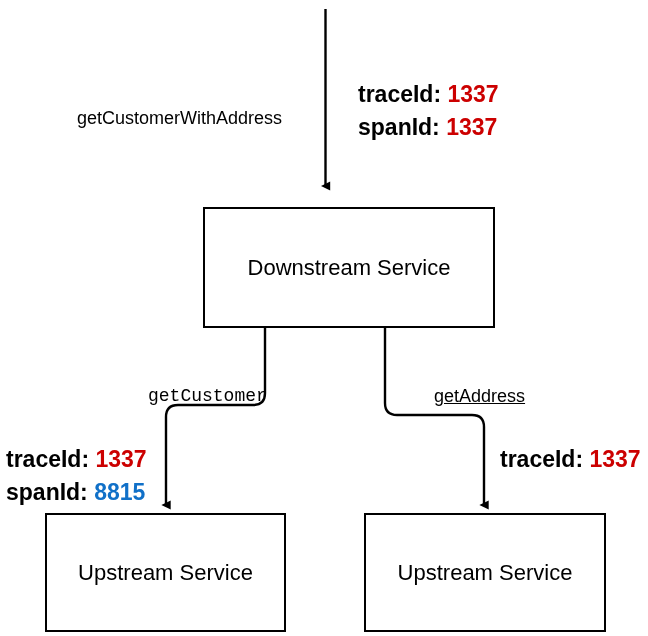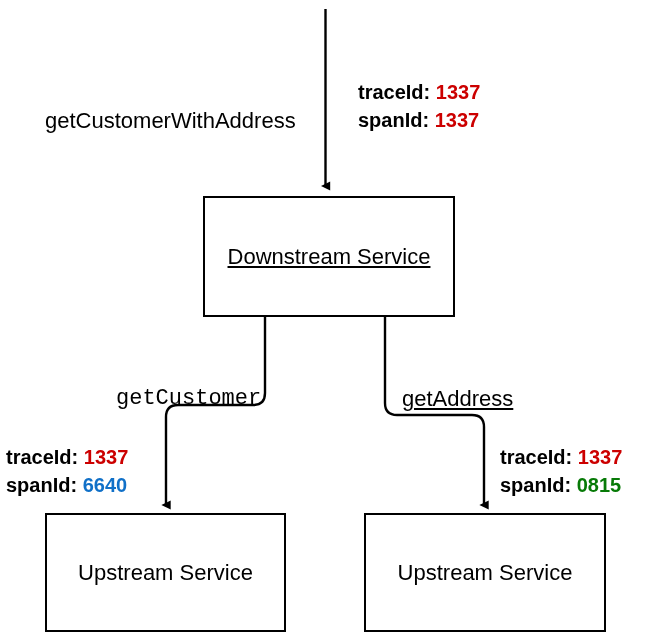--- a/index.html
+++ b/index.html
@@ -42,47 +42,48 @@
     font-family: "Liberation Sans", sans-serif;
     font-size: 22px;
     font-weight: 400;
     color: #000000;
     line-height: 1;
     white-space: nowrap;
   }
   .edge-label {
     position: absolute;
     font-family: "Liberation Sans", sans-serif;
-    font-size: 22px;
+    font-size: 18px;
     font-weight: 400;
     color: #000000;
     white-space: nowrap;
     line-height: 1.18;
+    margin-left: 32px;
   }
   .span-block {
     position: absolute;
     font-family: "Liberation Sans", sans-serif;
-    font-size: 20px;
+    font-size: 23px;
     font-weight: bold;
     line-height: 1.42;
     white-space: nowrap;
   }
   .span-row {
     white-space: nowrap;
   }
   .span-key {
     color: #000000;
     font-weight: bold;
   }
   .span-val {
     font-weight: bold;
   }
 
   
-  #box-downstream { left: 203px; top: 196px;  width: 252px; height: 121px; text-decoration: underline; }
+  #box-downstream { left: 203px; top: 207px;  width: 292px; height: 121px; }
   #box-upstream-left  { left: 45px;  top: 513px; width: 241px; height: 119px; }
   #box-upstream-right { left: 364px; top: 513px; width: 242px; height: 119px; }
 
   #label-root-call      { left: 45px;  top: 108px; }
   #label-get-customer   { left: 116px; top: 386px; font-family: Liberation Mono, monospace; }
   #label-get-address    { left: 402px; top: 386px; text-decoration: underline; }
 
   #span-root  { left: 358px; top: 78px;  }
   #span-left  { left: 6px;   top: 443px; }
   #span-right { left: 500px; top: 443px; }
@@ -135,28 +136,24 @@
     </div>
   </div>
 
   <div class="span-block" id="span-left">
     <div class="span-row">
       <span class="span-key">traceId:</span>
       <span class="span-val" id="left-trace-val" style="color: rgb(204, 0, 0);">1337</span>
     </div>
     <div class="span-row">
       <span class="span-key">spanId:</span>
-      <span class="span-val" id="left-span-val" style="color: rgb(16, 112, 200);">6640</span>
+      <span class="span-val" id="left-span-val" style="color: rgb(16, 112, 200);">8815</span>
     </div>
   </div>
 
   <div class="span-block" id="span-right">
     <div class="span-row">
       <span class="span-key">traceId:</span>
       <span class="span-val" id="right-trace-val" style="color: rgb(204, 0, 0);">1337</span>
     </div>
-    <div class="span-row">
-      <span class="span-key">spanId:</span>
-      <span class="span-val" id="right-span-val" style="color: rgb(7, 122, 7);">0815</span>
-    </div>
   </div>
 
 </div>
 
 </body></html>

